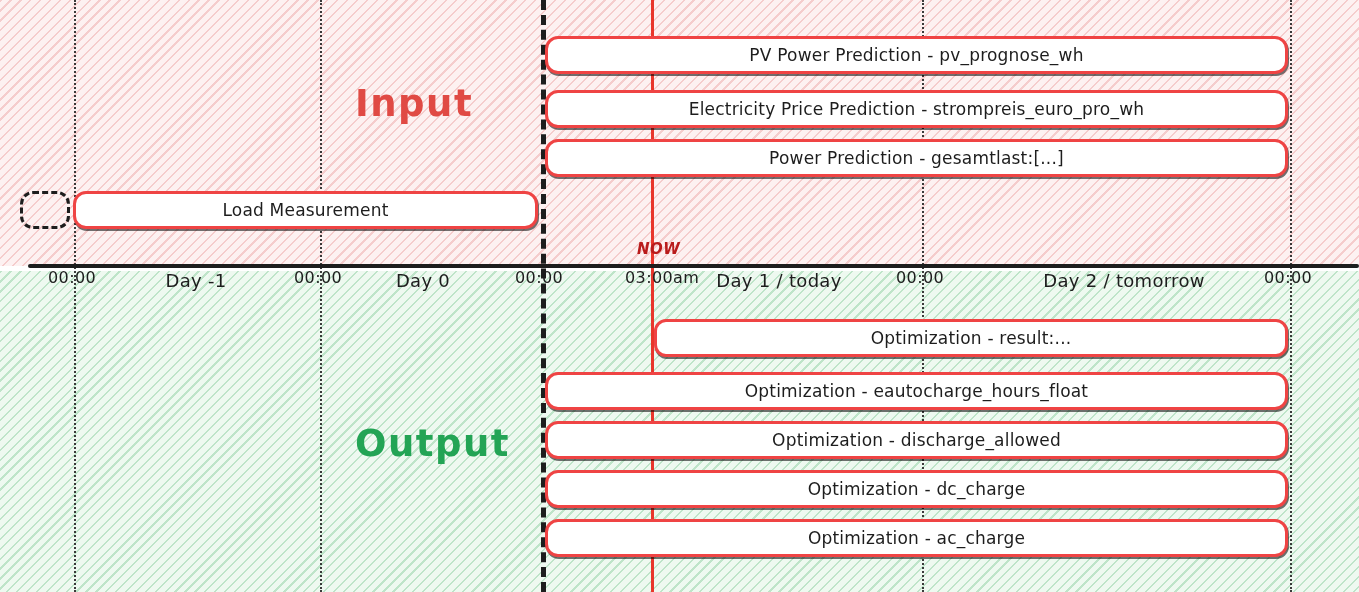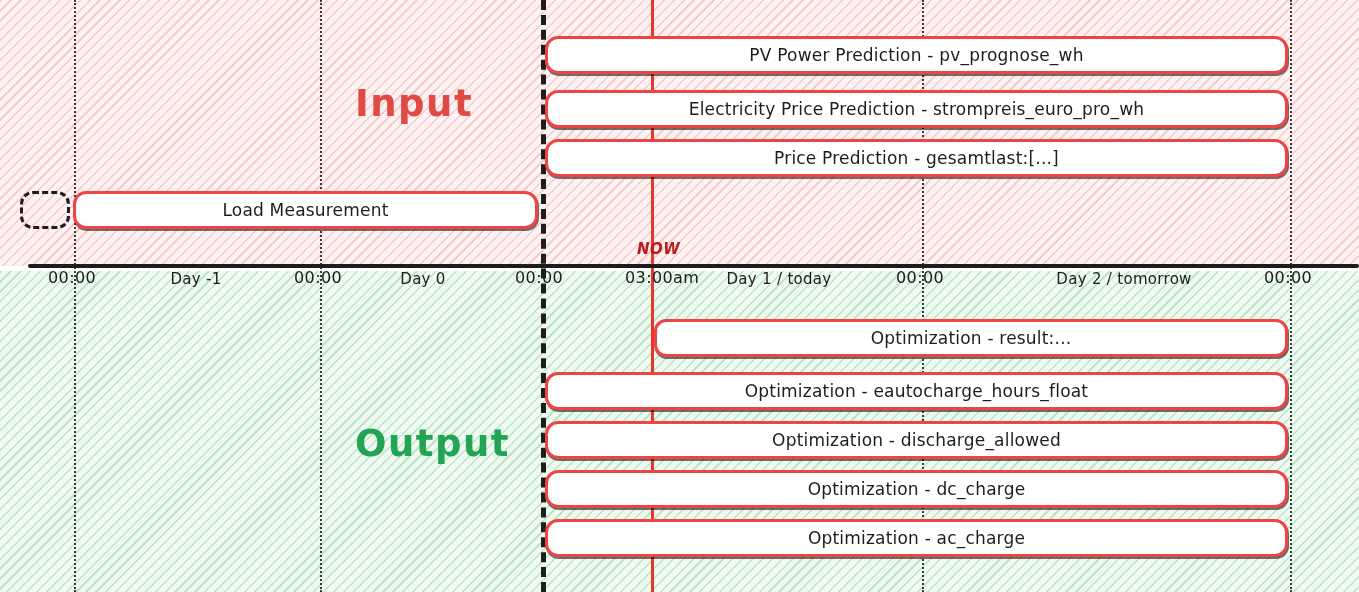--- a/index.html
+++ b/index.html
@@ -85,21 +85,21 @@
     font-family: "DejaVu Sans", sans-serif;
     font-size: 16px;
     color: #1d1d1d;
     white-space: nowrap;
     letter-spacing: 0.4px;
   }
   .day-label {
     position: absolute;
     top: 270px;
     font-family: "DejaVu Sans", sans-serif;
-    font-size: 15px;
+    font-size: 18px;
     color: #1d1d1d;
     white-space: nowrap;
     letter-spacing: 0.3px;
   }
   .now-label {
     position: absolute;
     top: 240px;
     font-family: "DejaVu Sans", sans-serif;
     font-size: 15px;
     font-style: italic;
@@ -190,21 +190,21 @@
   <div class="ghost-box" id="ghost-box" style="left: 20px; top: 191px; width: 50px; height: 38px;"></div>
 
   <div id="input-bars-layer">
       <div class="bar" style="left: 545px; top: 36px; width: 743px; height: 38px;">
         <span>PV Power Prediction - pv_prognose_wh</span>
       </div>
       <div class="bar" style="left: 545px; top: 90px; width: 743px; height: 38px;">
         <span>Electricity Price Prediction - strompreis_euro_pro_wh</span>
       </div>
       <div class="bar" style="left: 545px; top: 139px; width: 743px; height: 38px;">
-        <span>Price Prediction - gesamtlast:[...]</span>
+        <span>Power Prediction - gesamtlast:[...]</span>
       </div>
       <div class="bar" style="left: 73px; top: 191px; width: 465px; height: 38px;">
         <span>Load Measurement</span>
       </div>
     </div>
   <div id="output-bars-layer">
       <div class="bar" style="left: 654px; top: 319px; width: 634px; height: 38px; border-radius: 12px;">
         <span>Optimization - result:...</span>
       </div>
       <div class="bar" style="left: 545px; top: 372px; width: 743px; height: 38px;">

